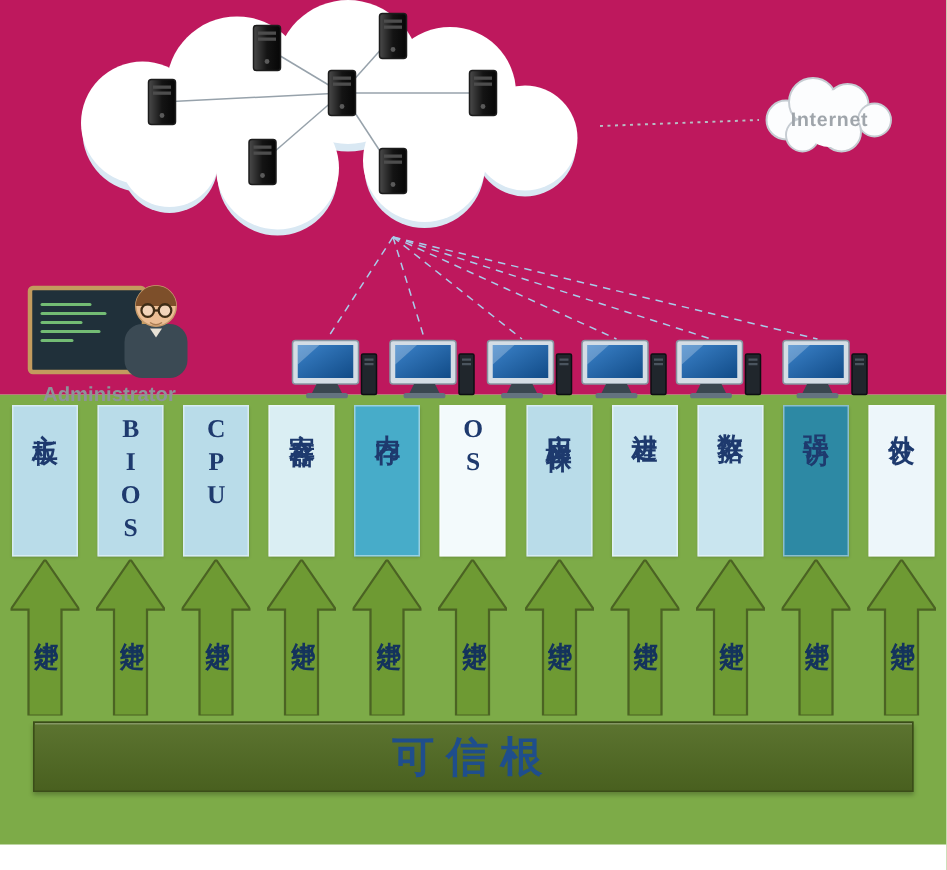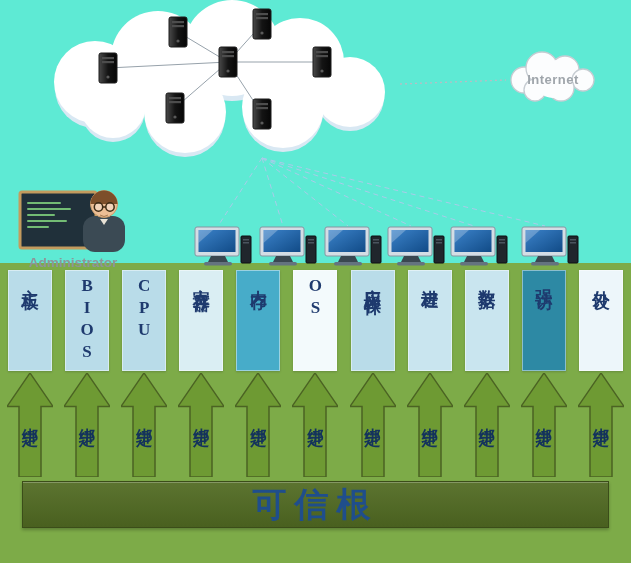--- a/index.html
+++ b/index.html
@@ -1,21 +1,21 @@
 <!DOCTYPE html>
 <html><head>
 <meta charset="utf-8">
 <style>
   * { box-sizing: border-box; }
   html,body { margin:0; padding:0; }
   body { font-family: "Liberation Sans", sans-serif; }
   .screen { width:631px; height:580px; overflow:hidden; background:#fff; }
 
   
-  .top { width:631px; height:263px; background:#5eead4; position:relative; }
+  .top { width:631px; height:263px; background:#be185d; position:relative; }
   .top svg { display:block; }
 
   
   .bottom { width:631px; height:300px; background:#7dab48; padding-top:7px; }
   .columns { display:flex; justify-content:space-between; padding:0 7px; height:207px; }
   .col { display:flex; flex-direction:column; align-items:center; width:46px; }
   .box {
     width:44px; height:101px;
     display:flex; justify-content:center; align-items:flex-start;
     padding-top:5px;
@@ -35,21 +35,21 @@
     font-family:"Liberation Serif", serif;
   }
   .root-bar {
     margin:4px 22px 0 22px; height:47px;
     background:linear-gradient(#5c7430,#49601f);
     border:1px solid #3b4d19;
     box-shadow:inset 0 1px 0 rgba(255,255,255,0.25), 0 2px 3px rgba(0,0,0,0.25);
     display:flex; align-items:center; justify-content:center;
   }
   .root-label {
-    font-size:34px; font-weight:bold; color:#1f4e8c; letter-spacing:8px;
+    font-size:28px; font-weight:bold; color:#1f4e8c; letter-spacing:8px;
     font-family:"Liberation Serif", serif;
   }
 </style>
 </head>
 <body>
 
 <div class="screen">
 
   <div class="top">
     <svg width="631" height="280" viewBox="0 0 631 280">

